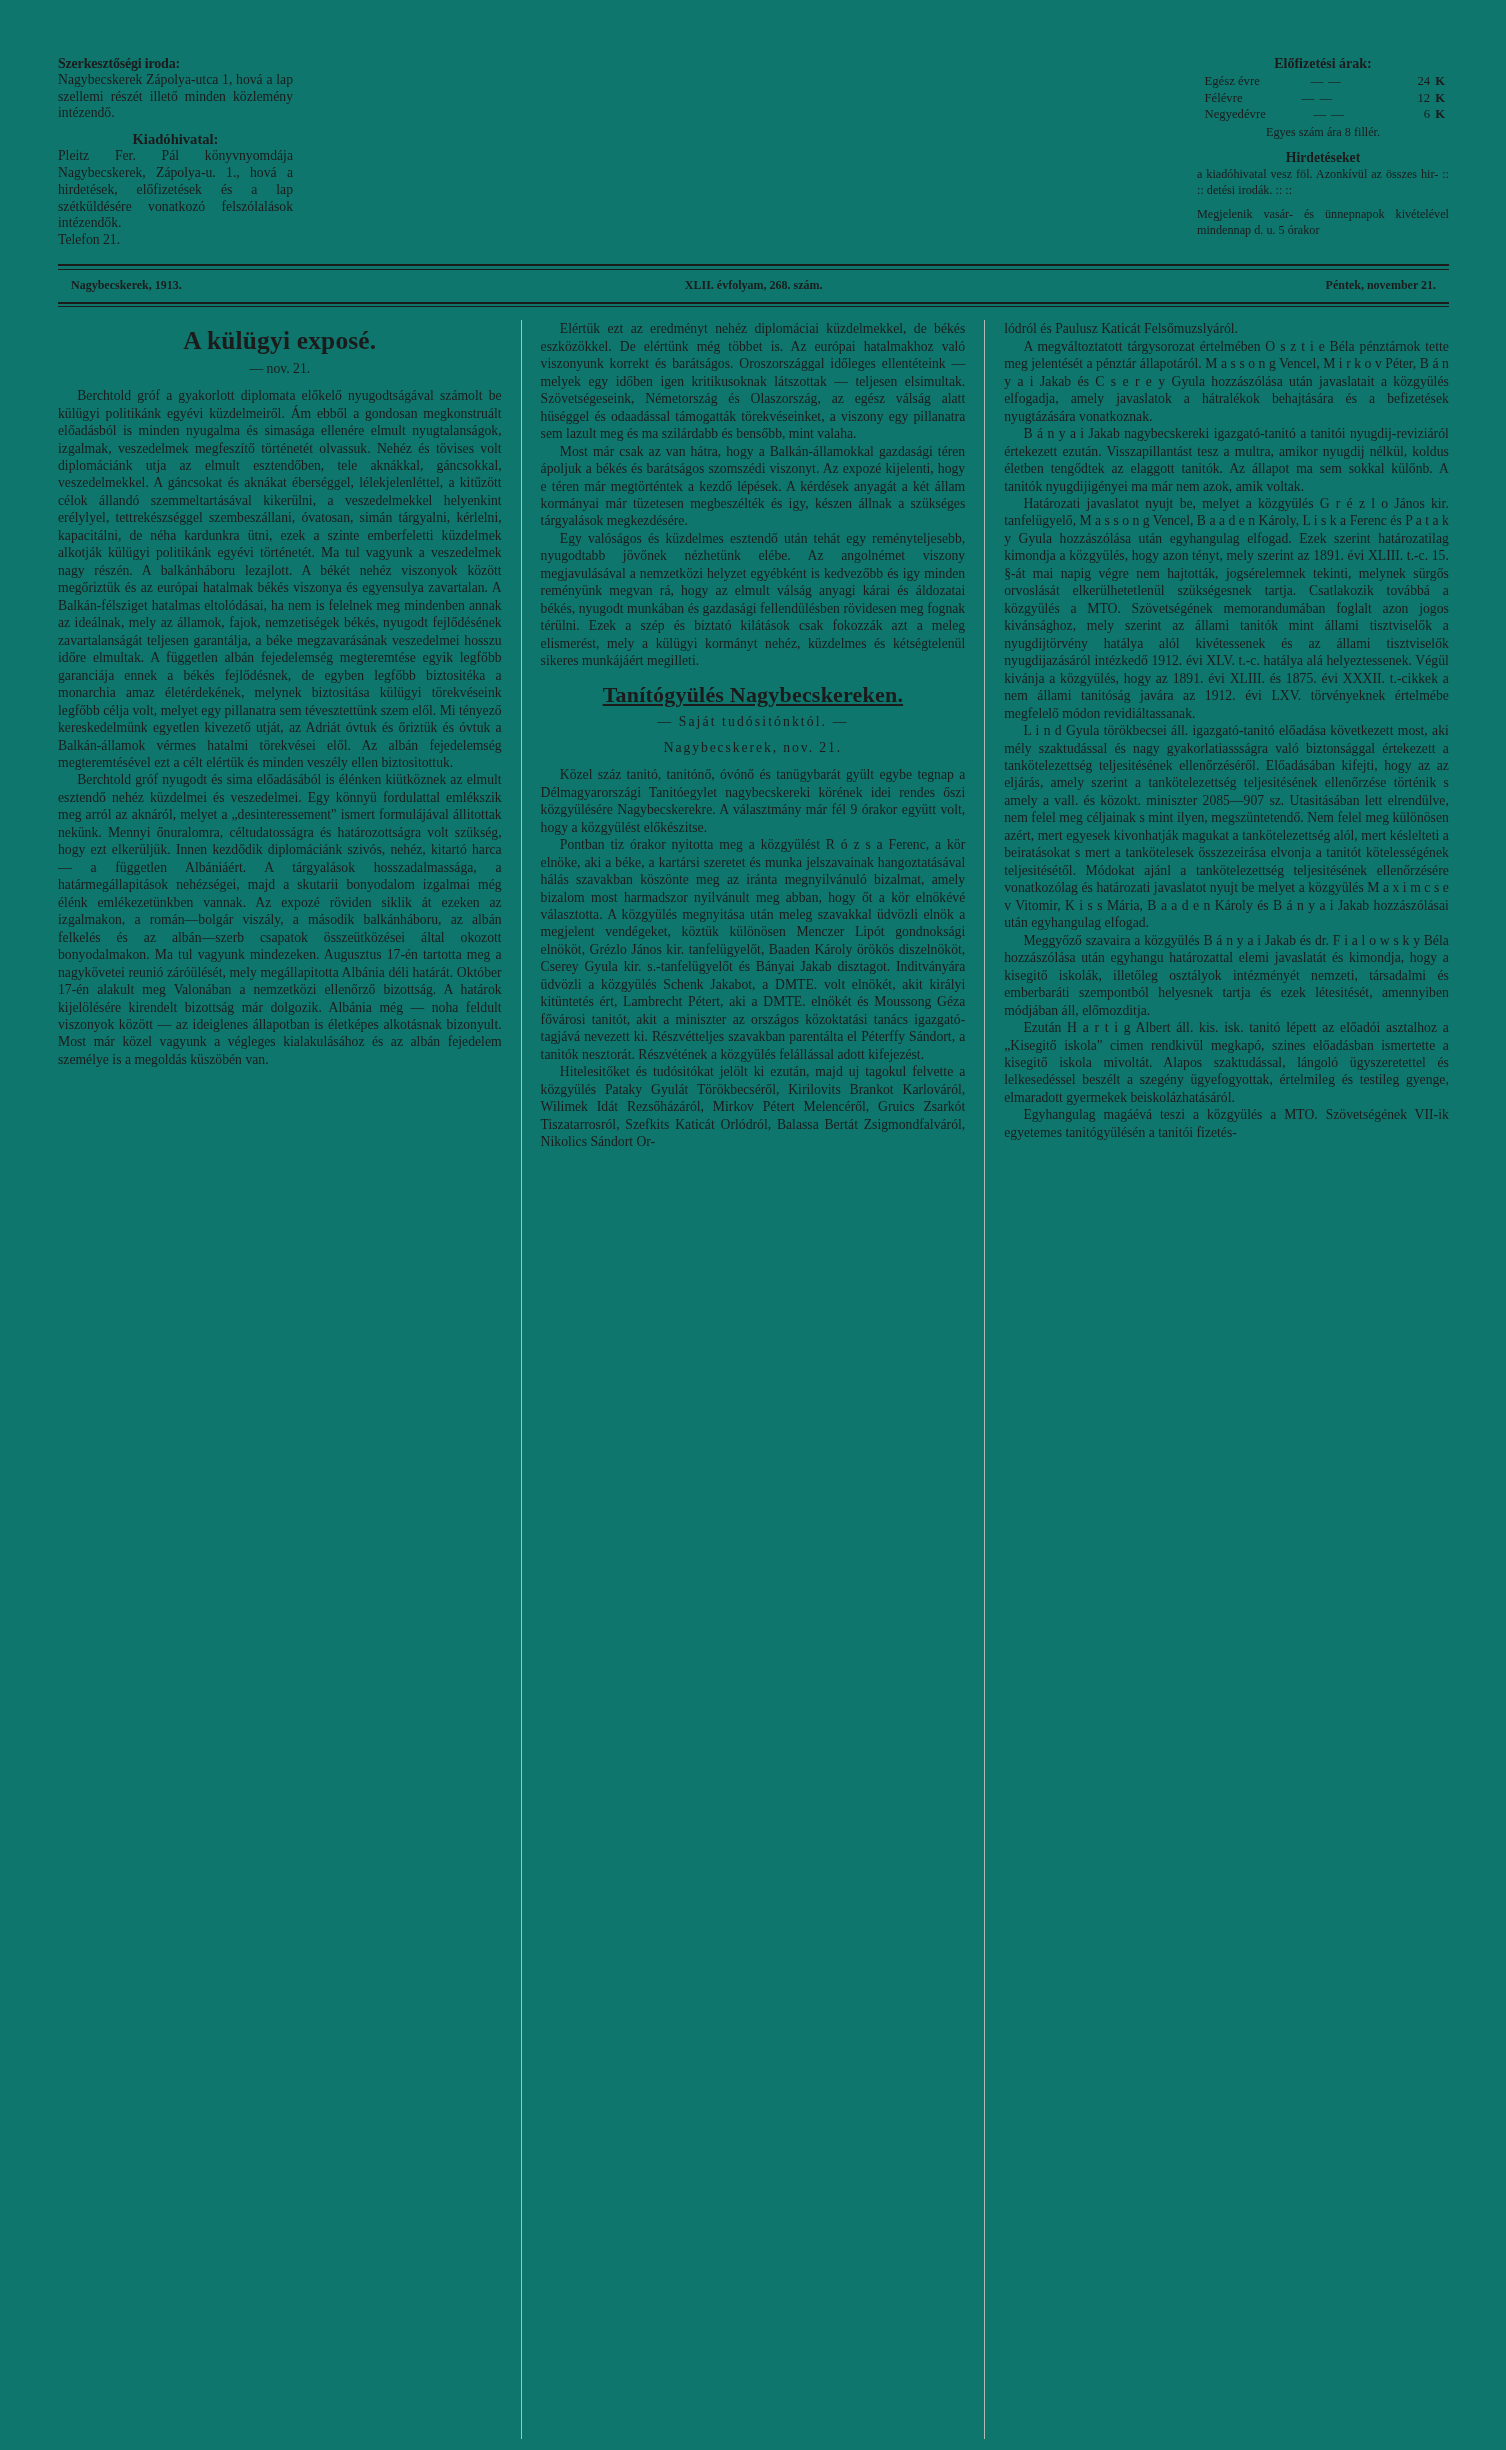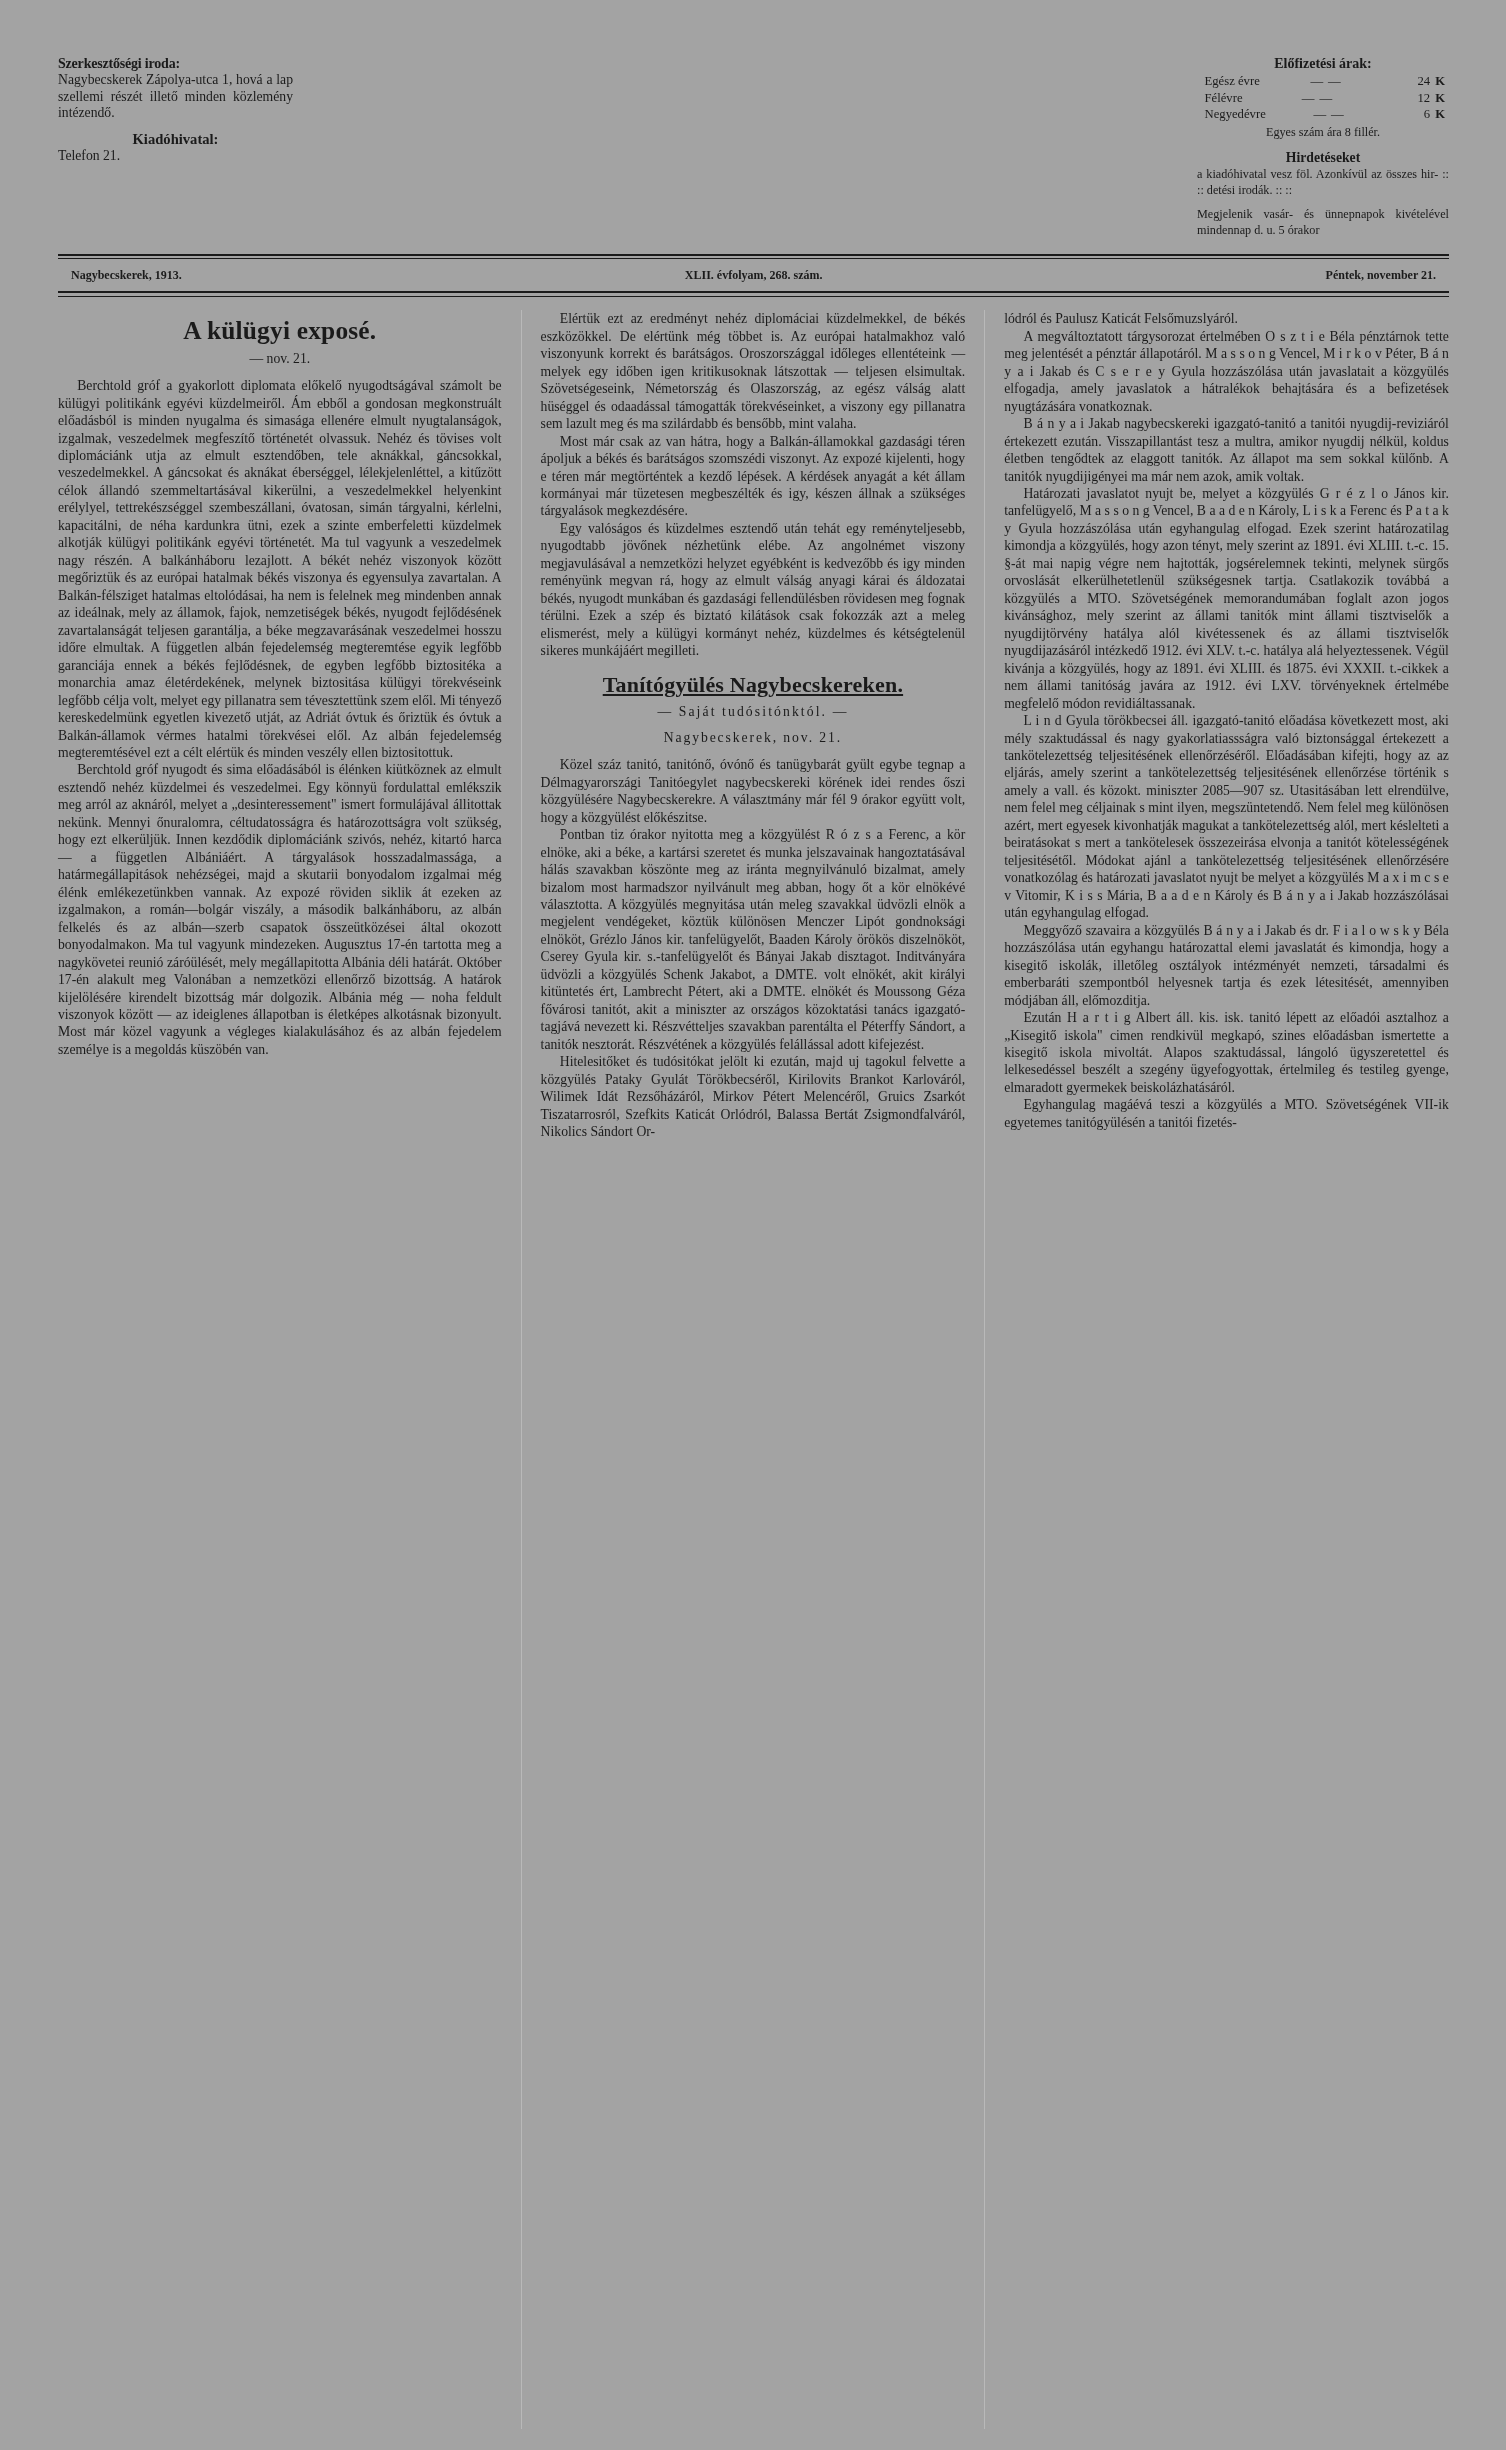--- a/index.html
+++ b/index.html
@@ -13,21 +13,21 @@
     font-family: "Liberation Serif", serif;
     color: #1b1b1b;
     overflow: hidden;
   }
   .page {
     position: relative;
     width: 1507px;
     height: 2450px;
     box-sizing: border-box;
     padding: 55px 58px 9.4px 58px;
-    background: #a3a3a3;
+    background: #0f766e;
   }
 
   
   .masthead {
     display: flex;
     align-items: flex-start;
     justify-content: space-between;
     gap: 9.4px;
   }
   .mh-left {
@@ -183,20 +183,21 @@
 <body>
 
 <div class="page">
 
   <div class="masthead">
 
     <div class="mh-left">
       <div class="hdr">Szerkesztőségi iroda:</div>
       <p>Nagybecskerek Zápolya-utca 1, hová a lap szellemi részét illető minden közlemény intézendő.</p>
       <div class="hdr-center">Kiadóhivatal:</div>
+      <p>Pleitz Fer. Pál könyvnyomdája Nagybecskerek, Zápolya-u. 1., hová a hirdetések, előfizetések és a lap szétküldésére vonatkozó felszólalások intézendők.</p>
       <span class="telefon">Telefon 21.</span>
     </div>
 
 
     <div class="mh-right">
       <div class="t-center">Előfizetési árak:</div>
       <div class="price-row">
         <span>Egész évre</span>
         <span class="dashes">— —</span>
         <span class="num">24</span>

